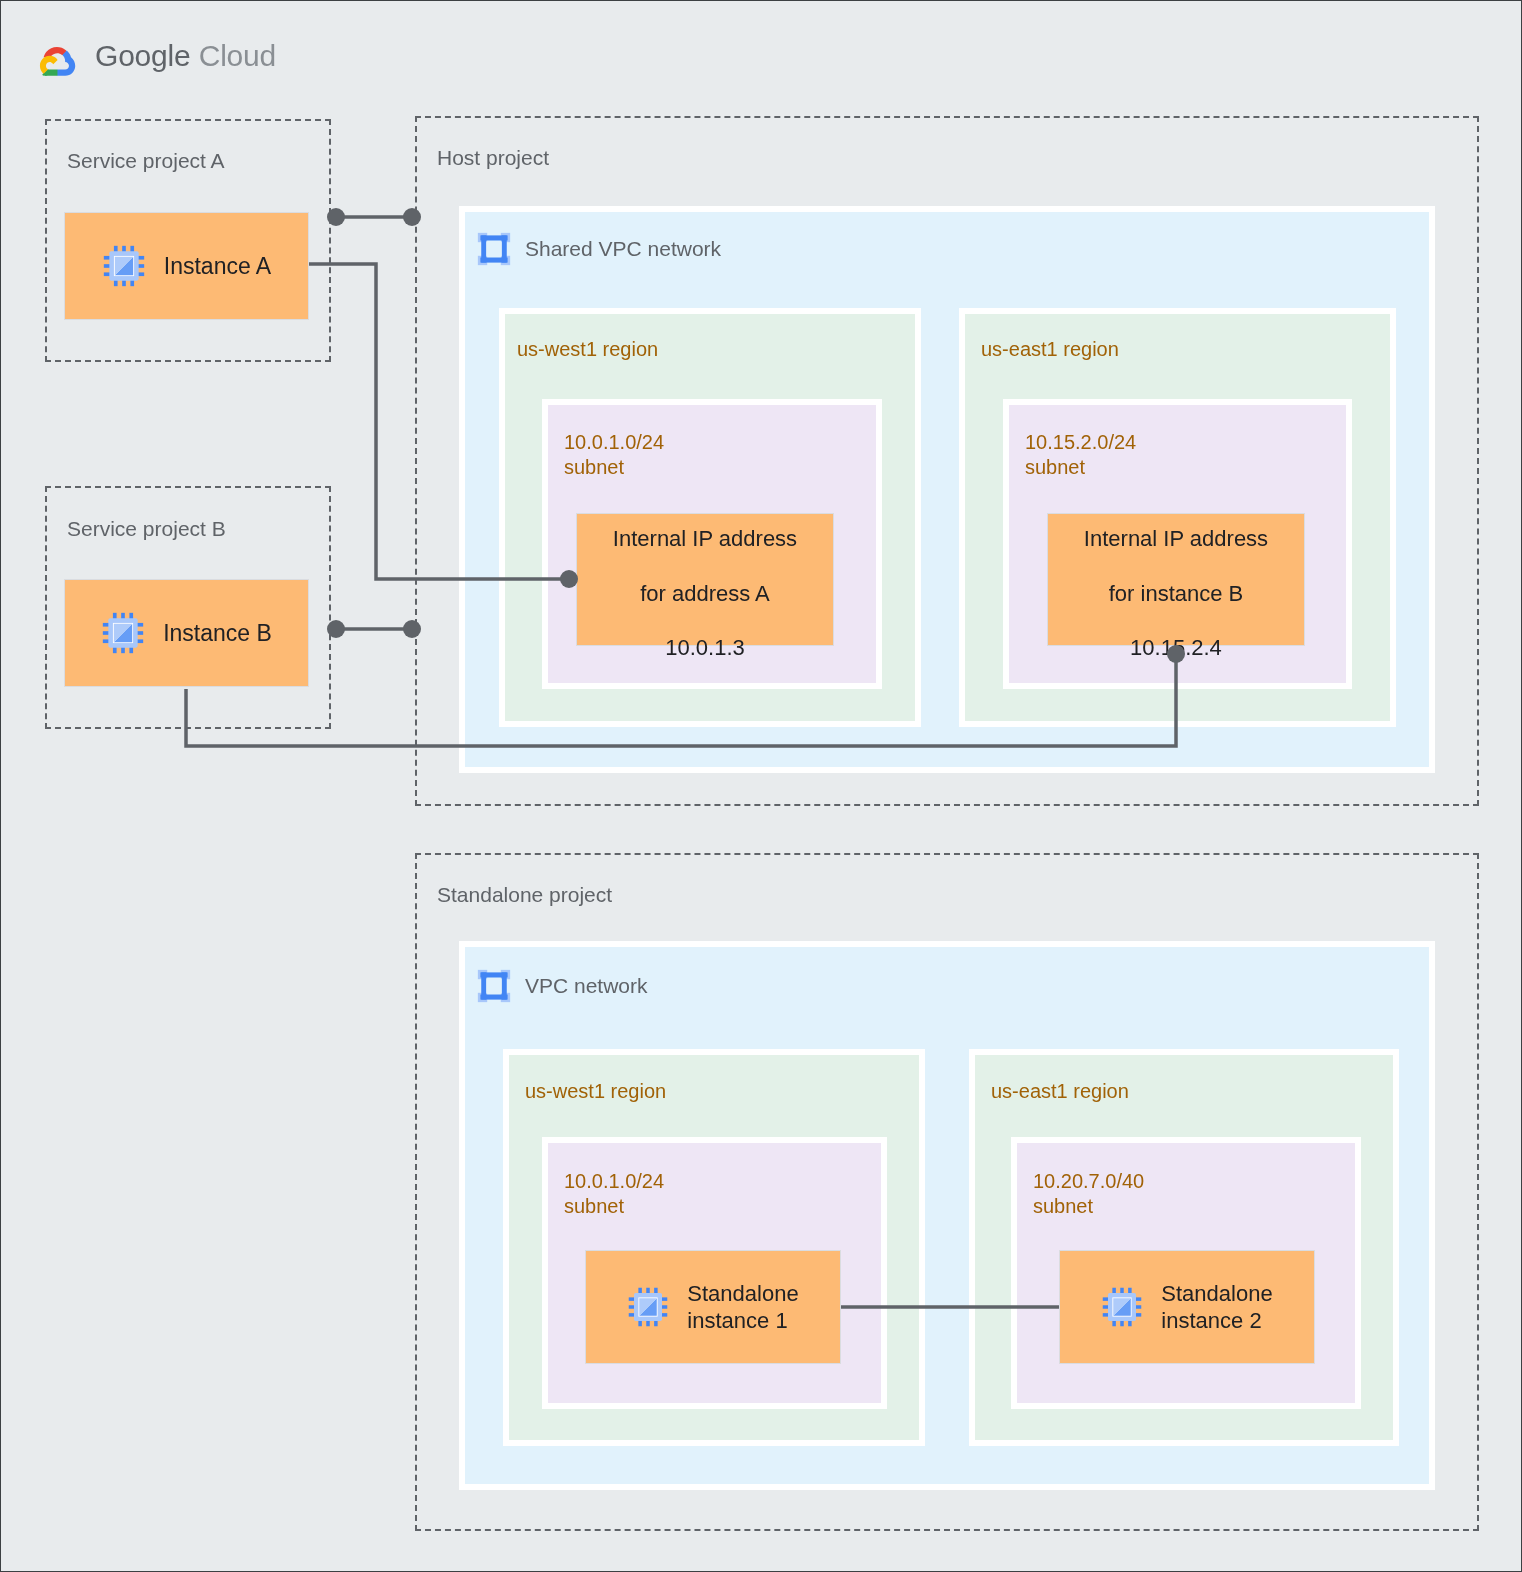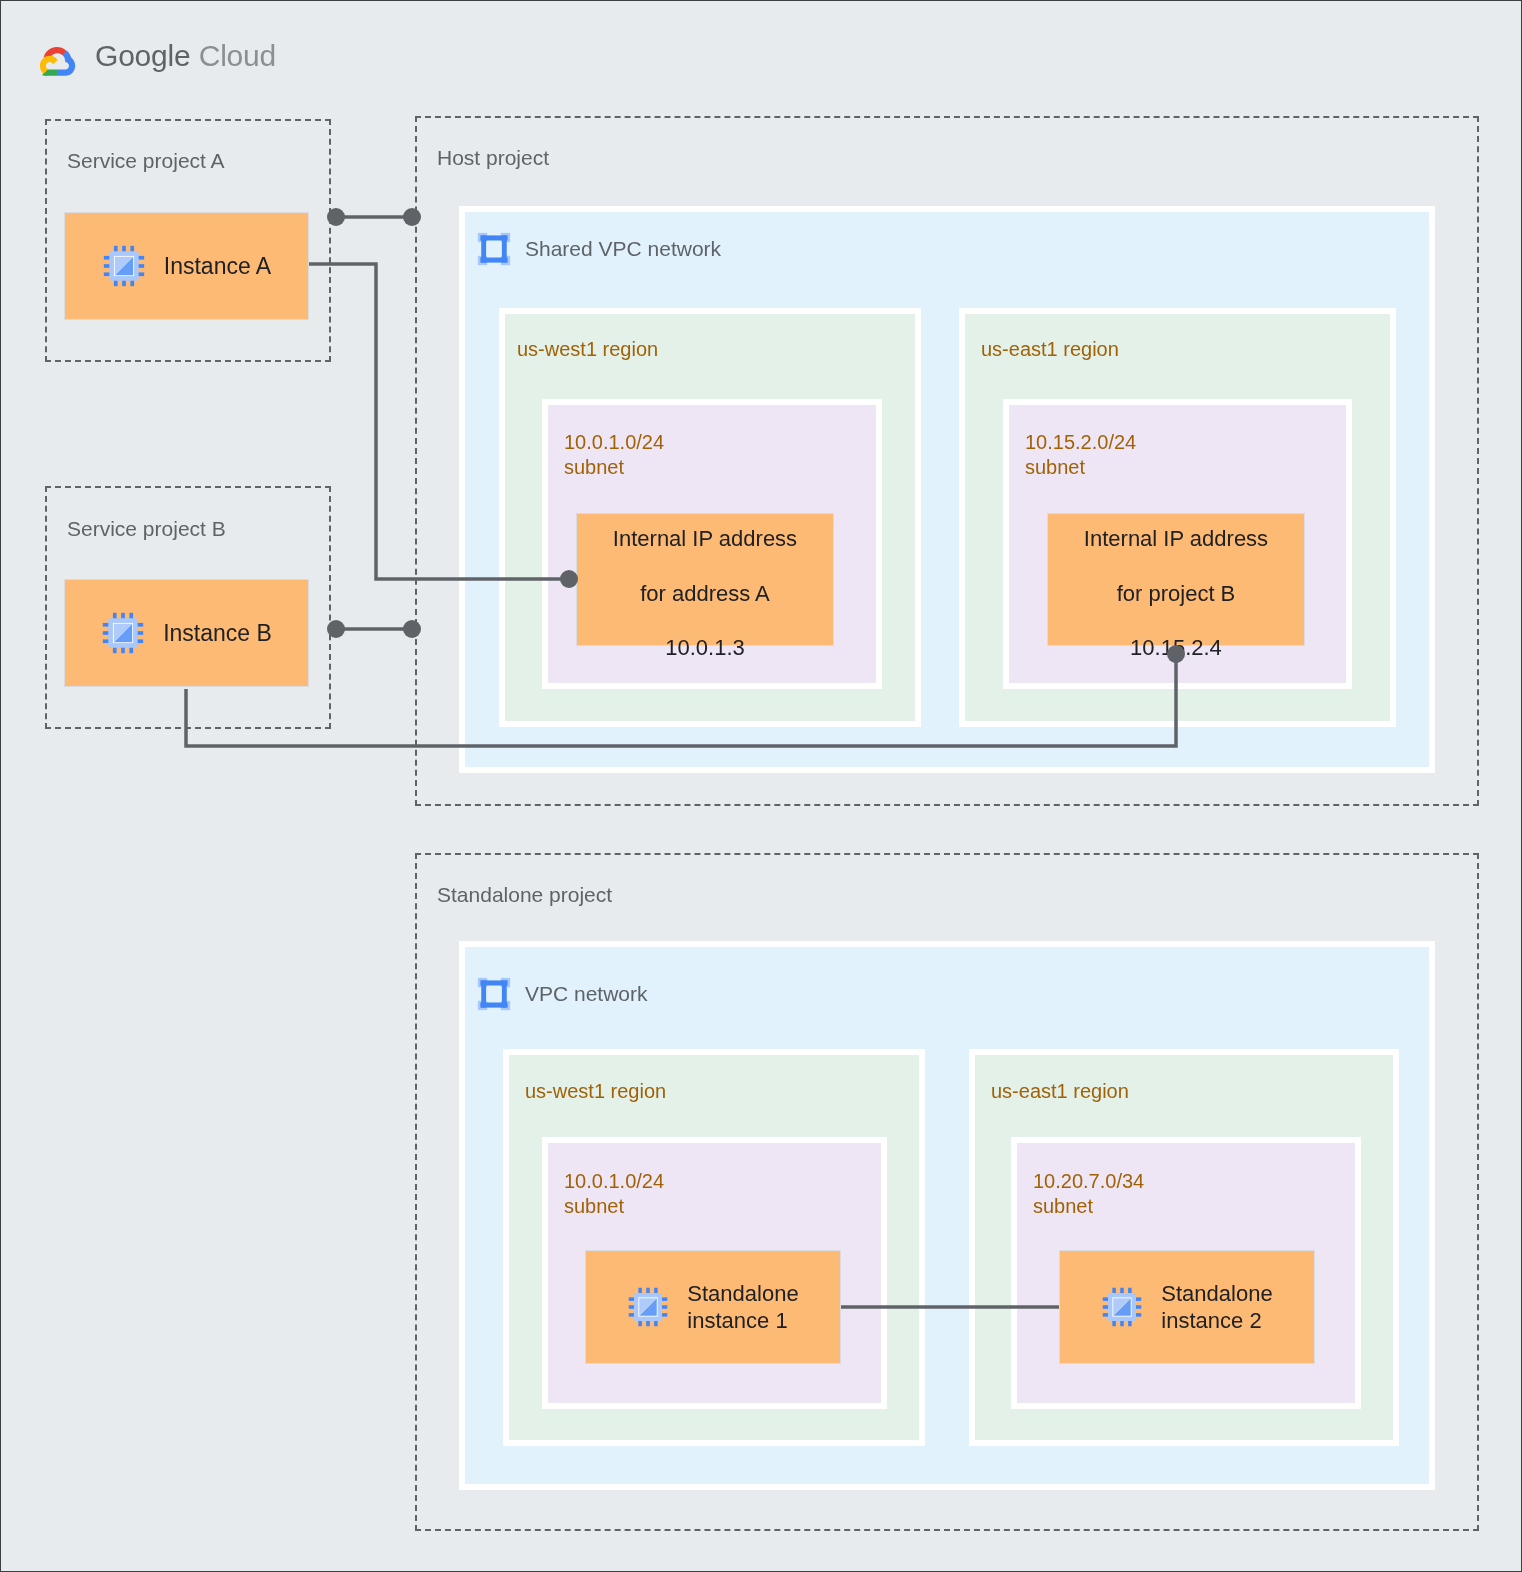--- a/index.html
+++ b/index.html
@@ -188,30 +188,30 @@
   </div>
 
   <div class="region-box" style="left:958px; top:307px; width:437px; height:419px;"></div>
   <div class="block-label" style="left:980px; top:336px;">us-east1 region</div>
   <div class="subnet-box" style="left:1002px; top:398px; width:349px; height:290px;"></div>
   <div class="block-label" style="left:1024px; top:429px;">10.15.2.0/24
 subnet</div>
   <div class="card" style="left:1046px; top:512px; width:258px; height:133px;">
     <div class="card-text ip">
       <span>Internal IP address</span><br>
-      <span>for project B</span><br>
+      <span>for instance B</span><br>
       <span>10.15.2.4</span>
     </div>
   </div>
 
   <div class="dashed-box" style="left:414px; top:852px; width:1064px; height:678px;"></div>
   <div class="proj-label" style="left:436px; top:882px;">Standalone project</div>
 
   <div class="vpc-box" style="left:458px; top:940px; width:976px; height:549px;"></div>
-  <div class="net-header" style="left:476px; top:968px;margin-top:8px;">
+  <div class="net-header" style="left:476px; top:968px;">
     <svg width="34" height="34" viewBox="0 0 40 40">
       <rect x="1" y="1" width="11" height="11" fill="#a8c7fa"></rect>
       <rect x="28" y="1" width="11" height="11" fill="#a8c7fa"></rect>
       <rect x="1" y="28" width="11" height="11" fill="#a8c7fa"></rect>
       <rect x="28" y="28" width="11" height="11" fill="#a8c7fa"></rect>
       <rect x="5" y="4" width="6" height="32" fill="#4285f4"></rect>
       <rect x="29" y="4" width="6" height="32" fill="#4285f4"></rect>
       <rect x="4" y="4" width="32" height="6" fill="#4285f4"></rect>
       <rect x="4" y="30" width="32" height="6" fill="#4285f4"></rect>
       <rect x="11" y="11" width="18" height="18" fill="#e1f2fc"></rect>
@@ -245,21 +245,21 @@
       <path d="M14 34 L34 34 L34 14 Z" fill="#669df6"></path>
       <path d="M14 34 L14 14 L34 14 Z" fill="#aecbfa"></path>
     </svg>
     <span class="card-text small">Standalone
 instance 1</span>
   </div>
 
   <div class="region-box" style="left:968px; top:1048px; width:430px; height:397px;"></div>
   <div class="block-label" style="left:990px; top:1078px;">us-east1 region</div>
   <div class="subnet-box" style="left:1010px; top:1136px; width:350px; height:272px;"></div>
-  <div class="block-label" style="left:1032px; top:1168px;">10.20.7.0/34
+  <div class="block-label" style="left:1032px; top:1168px;">10.20.7.0/40
 subnet</div>
   <div class="card with-icon" style="left:1058px; top:1249px; width:256px; height:114px;">
     <svg width="42" height="42" viewBox="0 0 48 48">
       <g fill="#4285f4">
         <rect x="13" y="2" width="4" height="7"></rect>
           <rect x="22" y="2" width="4" height="7"></rect>
           <rect x="31" y="2" width="4" height="7"></rect>
         <rect x="13" y="39" width="4" height="7"></rect>
           <rect x="22" y="39" width="4" height="7"></rect>
           <rect x="31" y="39" width="4" height="7"></rect>

